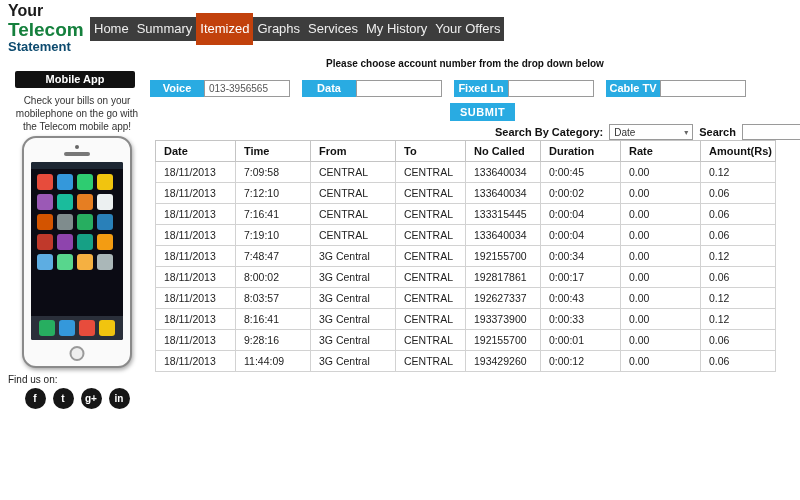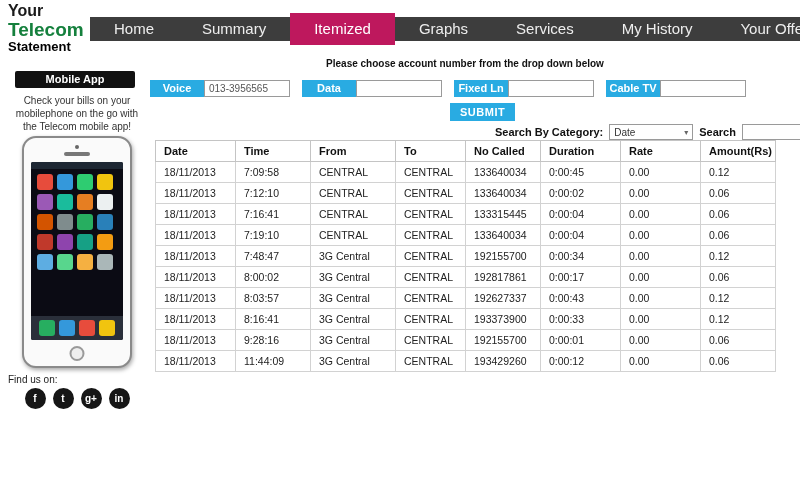--- a/index.html
+++ b/index.html
@@ -2,26 +2,26 @@
 <html><head>
 <meta charset="utf-8">
 <style>
   * { margin:0; padding:0; box-sizing:border-box; font-family:"Liberation Sans", sans-serif; }
   html,body { width:800px; height:500px; background:#fff; position:relative; overflow:hidden; }
 
   
   .brand { position:absolute; left:8px; top:2px; line-height:1.1; }
   .brand .l1 { font-size:16px; font-weight:bold; color:#1a1a1a; }
   .brand .l2 { font-size:19px; font-weight:bold; color:#15803d; }
-  .brand .l3 { font-size:13px; font-weight:bold; color:#000000; }
+  .brand .l3 { font-size:13px; font-weight:bold; color:#0c4a6e; }
 
   
   .navbar { position:absolute; left:90px; top:17px; height:24px; background:#3d3d3d; display:inline-flex; align-items:flex-start; }
-  .nav-item { color:#eee; font-size:15px; padding:0 24px; line-height:24px; height:24px; cursor:pointer; white-space:nowrap; }
-  .nav-item.active { background:#be185d; color:#fff; height:32px; line-height:32px; margin-top:-4px; }
+  .nav-item { color:#eee; font-size:13px; padding:0 4px; line-height:24px; height:24px; cursor:pointer; white-space:nowrap; }
+  .nav-item.active { background:#c2410c; color:#fff; height:32px; line-height:32px; margin-top:-4px; }
 
   
   .sb-header { position:absolute; left:15px; top:71px; width:120px; height:17px; background:#111; color:#fff;
                font-size:11px; font-weight:bold; text-align:center; line-height:17px; border-radius:2px; }
   .sb-promo  { position:absolute; left:8px; top:94px; width:138px; font-size:10px; color:#333; text-align:center; line-height:1.3; }
   .findus    { position:absolute; left:8px; top:374px; width:138px; font-size:10px; color:#222; }
   .social    { position:absolute; left:8px; top:388px; width:138px; display:flex; justify-content:center; gap:7px; }
   .soc-ic    { width:21px; height:21px; border-radius:50%; background:#161616; color:#fff; font-size:10px; font-weight:bold;
                display:flex; align-items:center; justify-content:center; cursor:pointer; }
 

